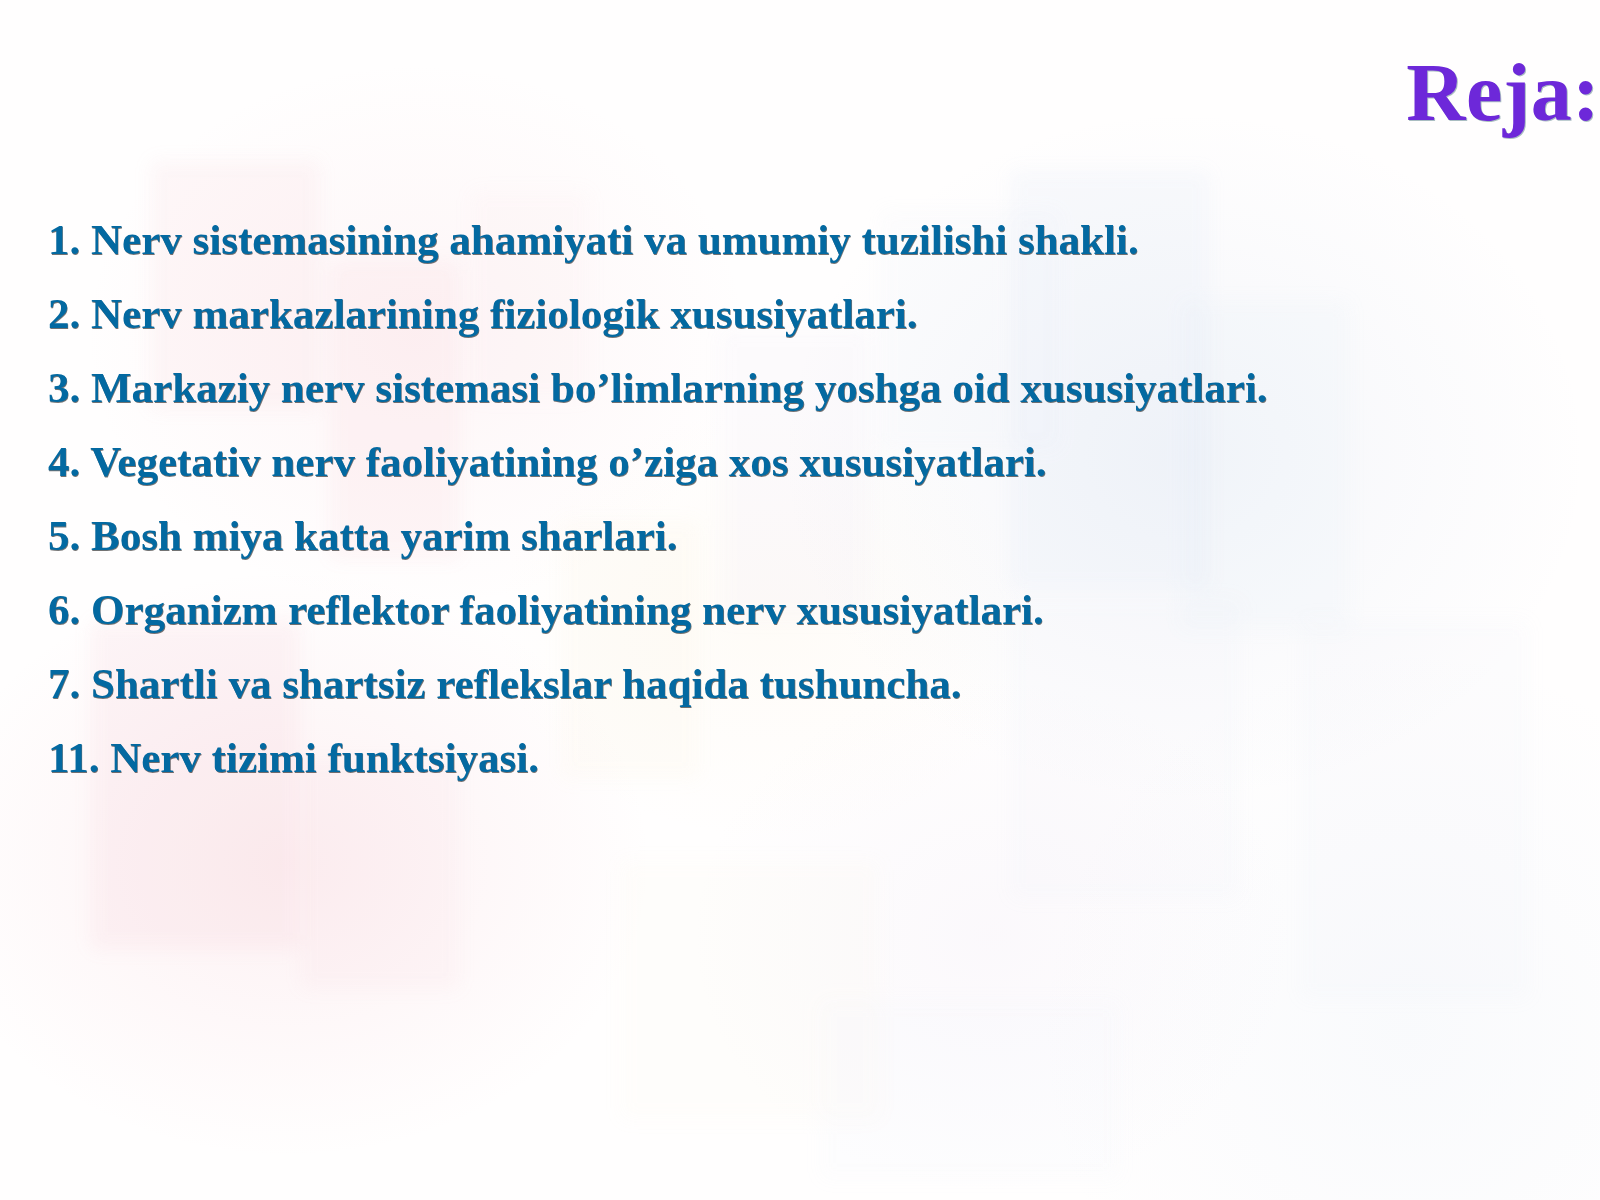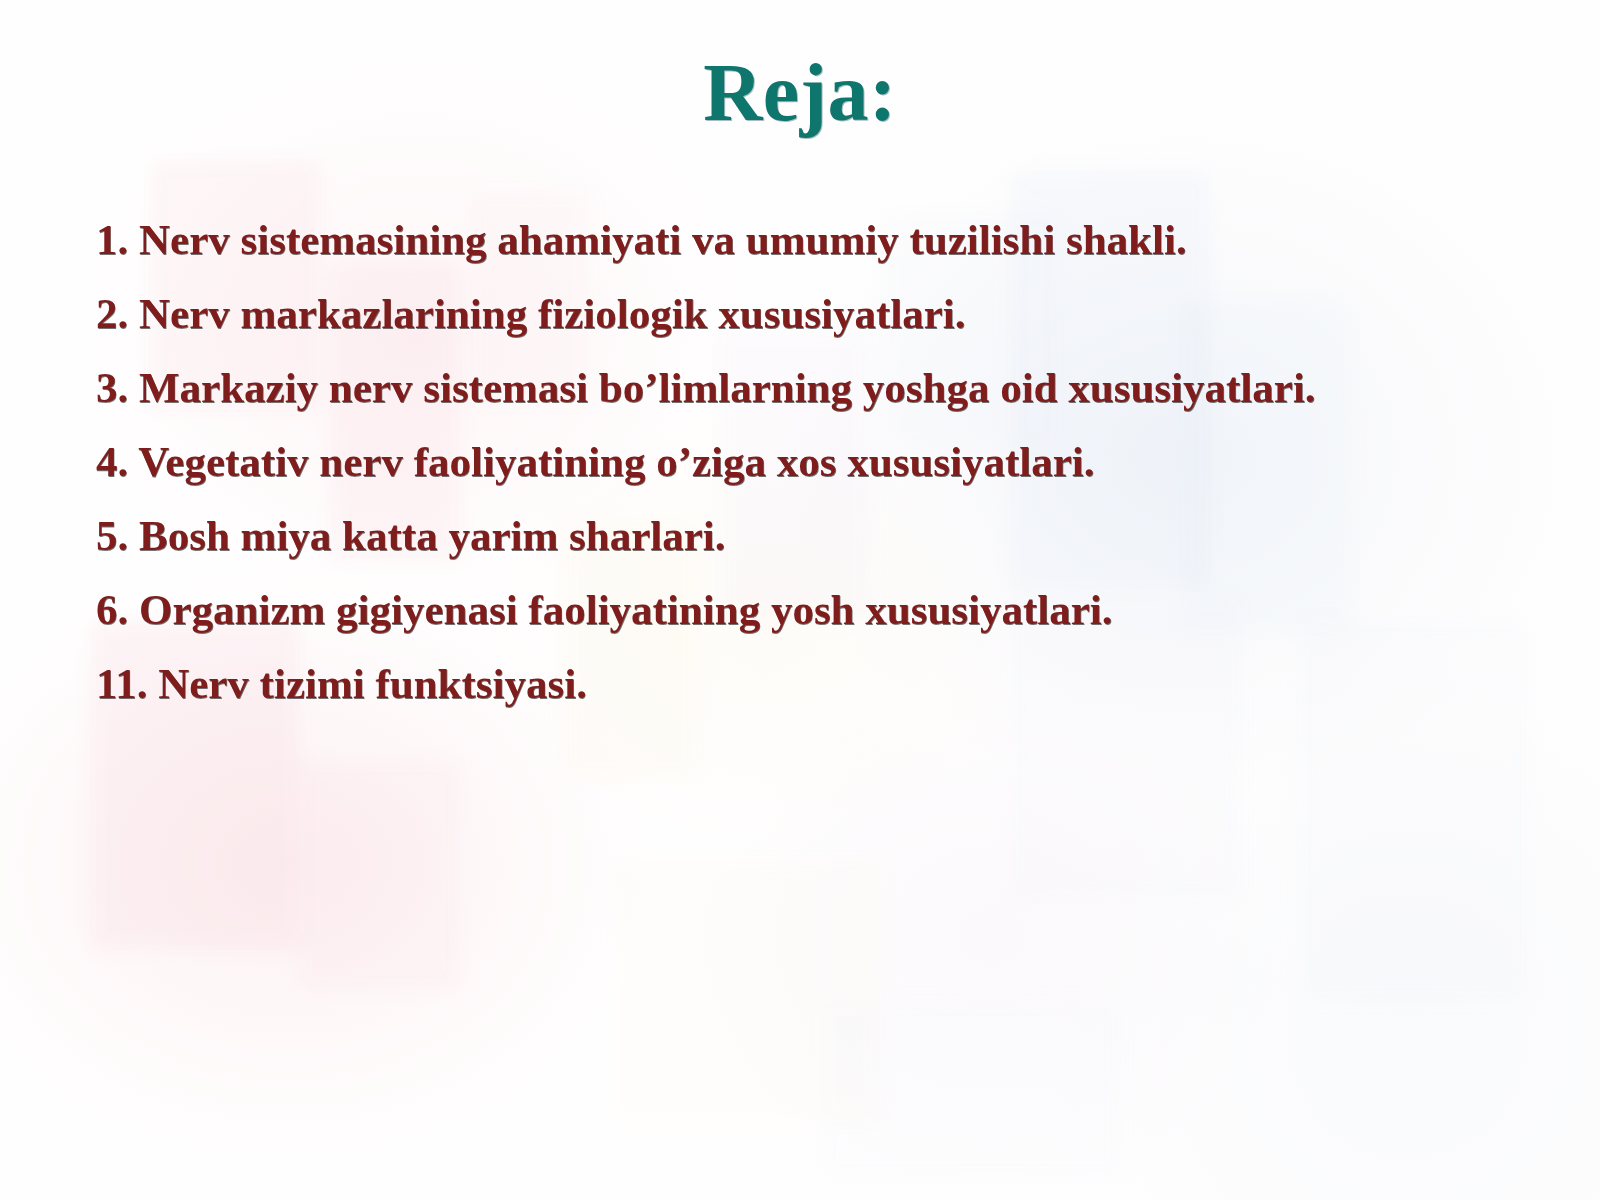--- a/index.html
+++ b/index.html
@@ -46,46 +46,45 @@
     border-radius: 6px;
     filter: blur(9px);
   }
 
   
   .title {
     position: absolute;
     left: 0;
     right: 0;
     top: 52px;
-    text-align: center;
+    text-align: right;
     font-size: 82px;
     line-height: 1;
     font-weight: bold;
-    color: #0f766e;
+    color: #6d28d9;
     letter-spacing: 0.5px;
     text-shadow: 1px 1px 0 rgba(10,70,80,0.35);
   }
 
   
   .list {
     position: absolute;
     left: 48px;
     right: 24px;
     top: 218px;
   }
   .item {
     display: block;
     font-size: 43px;
     line-height: 1;
     font-weight: bold;
-    color: #7f1d1d;
+    color: #0369a1;
     white-space: nowrap;
     height: 74px;
     text-shadow: 0.6px 0.6px 0 rgba(0,0,0,0.55);
-    margin-left: 48px;
   }
   .item > .num {
     display: inline;
   }
   .item > .txt {
     display: inline;
   }
 </style>
 </head>
 <body>
@@ -128,21 +127,25 @@
     <div class="item">
       <span class="num">4.</span>
       <span class="txt">Vegetativ nerv faoliyatining o’ziga xos xususiyatlari.</span>
     </div>
     <div class="item">
       <span class="num">5.</span>
       <span class="txt">Bosh miya katta yarim sharlari.</span>
     </div>
     <div class="item">
       <span class="num">6.</span>
-      <span class="txt">Organizm gigiyenasi faoliyatining yosh xususiyatlari.</span>
+      <span class="txt">Organizm reflektor faoliyatining nerv xususiyatlari.</span>
+    </div>
+    <div class="item">
+      <span class="num">7.</span>
+      <span class="txt">Shartli va shartsiz reflekslar haqida tushuncha.</span>
     </div>
     <div class="item">
       <span class="num">11.</span>
       <span class="txt">Nerv tizimi funktsiyasi.</span>
     </div>
   </div>
 
 </div>
 
 </body></html>

